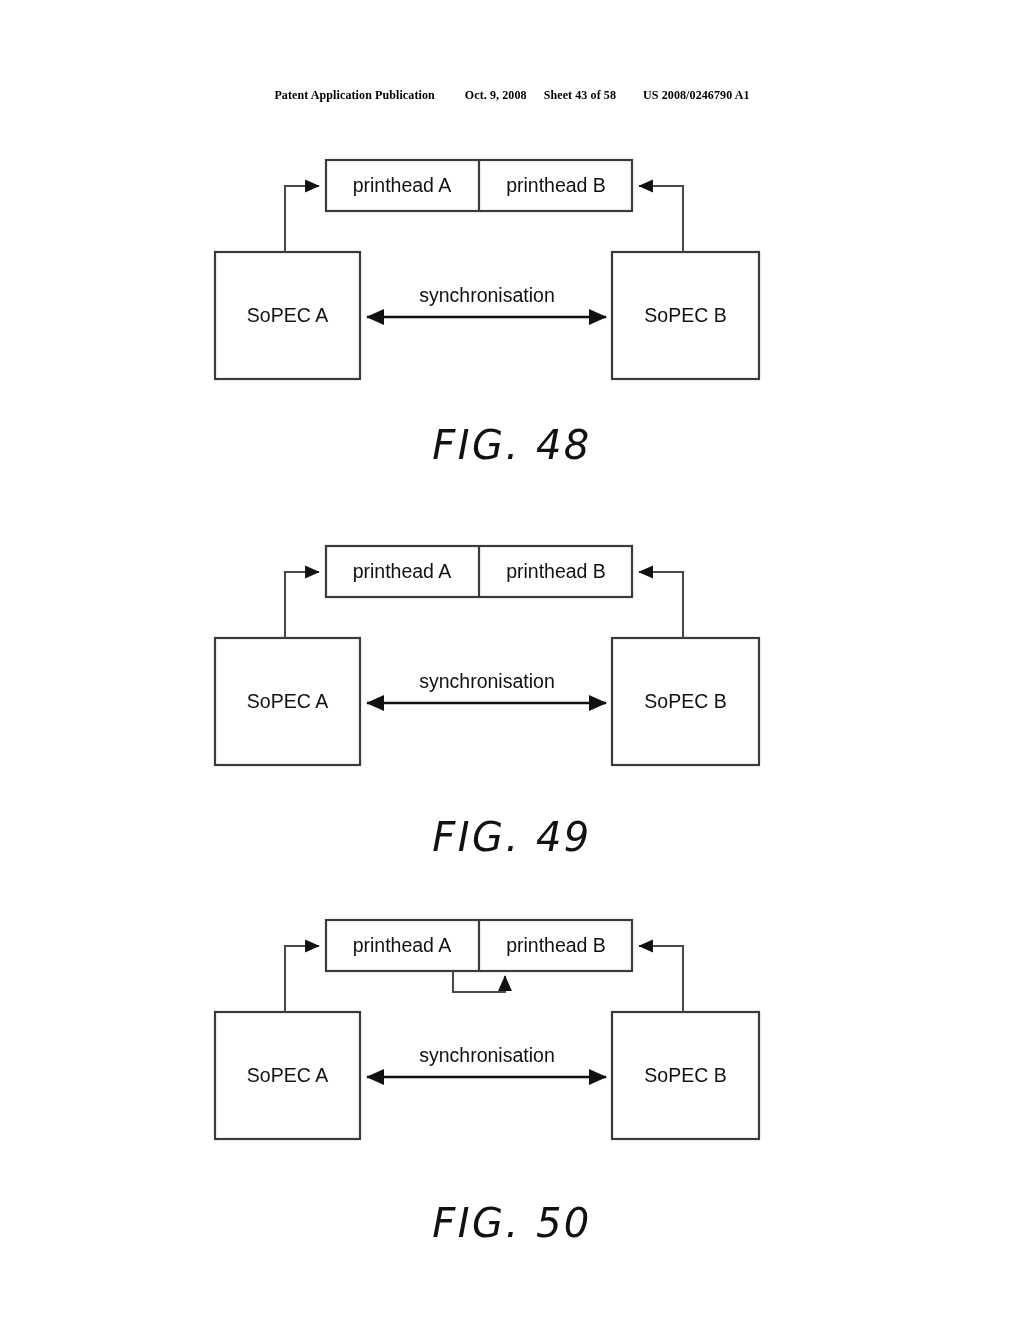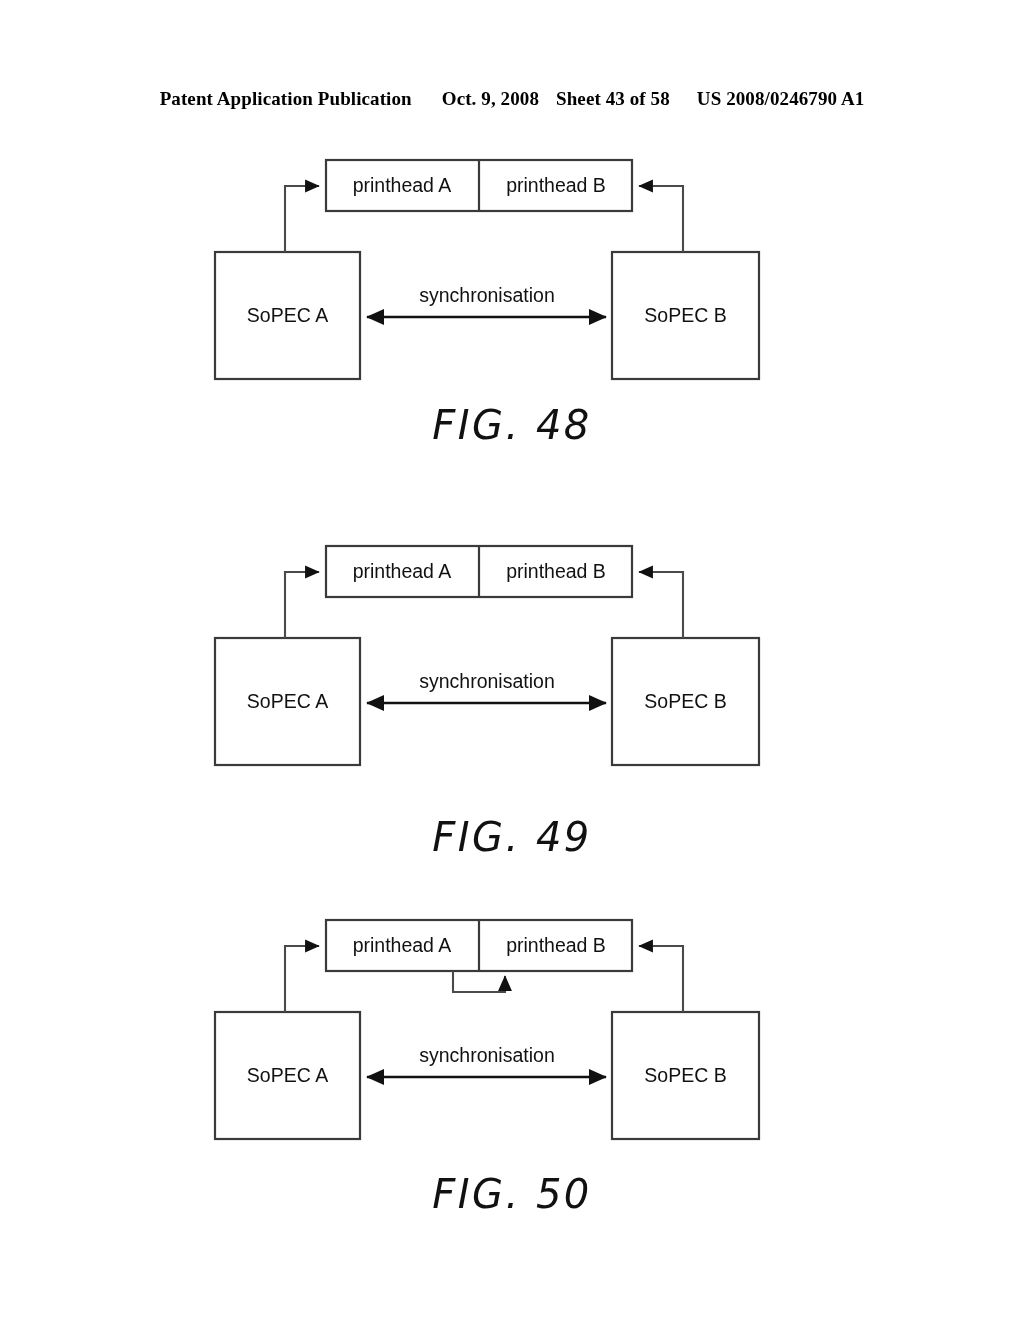--- a/index.html
+++ b/index.html
@@ -19,21 +19,21 @@
 
   
   .page-header {
     position: absolute;
     top: 88px;
     left: 0;
     width: 1024px;
     text-align: center;
     font-family: "Liberation Serif", serif;
     font-weight: bold;
-    font-size: 19px;
+    font-size: 12px;
     letter-spacing: 0.1px;
     white-space: nowrap;
   }
   .page-header .seg { display: inline-block; }
   .gap-lg { display: inline-block; width: 30px; }
   .gap-md { display: inline-block; width: 17px; }
   .gap-xl { display: inline-block; width: 27px; }
 
   
   .figure {
@@ -52,23 +52,23 @@
 
   .figure-caption {
     text-align: center;
     font-family: "DejaVu Sans", sans-serif;
     font-style: italic;
     font-weight: 400;
     font-size: 40px;
     letter-spacing: 2.5px;
     color: #111111;
   }
-  #figure-48 .figure-caption { margin-top: 12px; }
+  #figure-48 .figure-caption { margin-top: 32px; }
   #figure-49 .figure-caption { margin-top: 38px; }
-  #figure-50 .figure-caption { margin-top: 21px; }
+  #figure-50 .figure-caption { margin-top: 50px; }
 
   
   .dgm-box {
     fill: #ffffff;
     stroke: #3a3a3a;
     stroke-width: 2.2;
   }
   .dgm-divider {
     stroke: #3a3a3a;
     stroke-width: 2.2;

